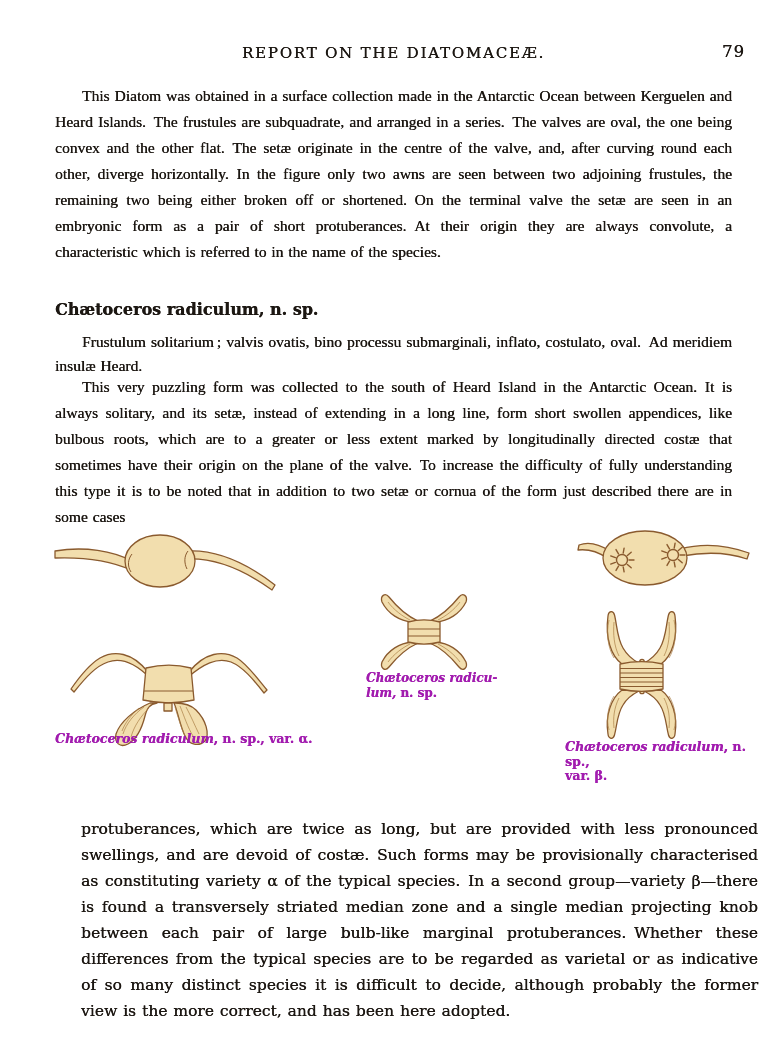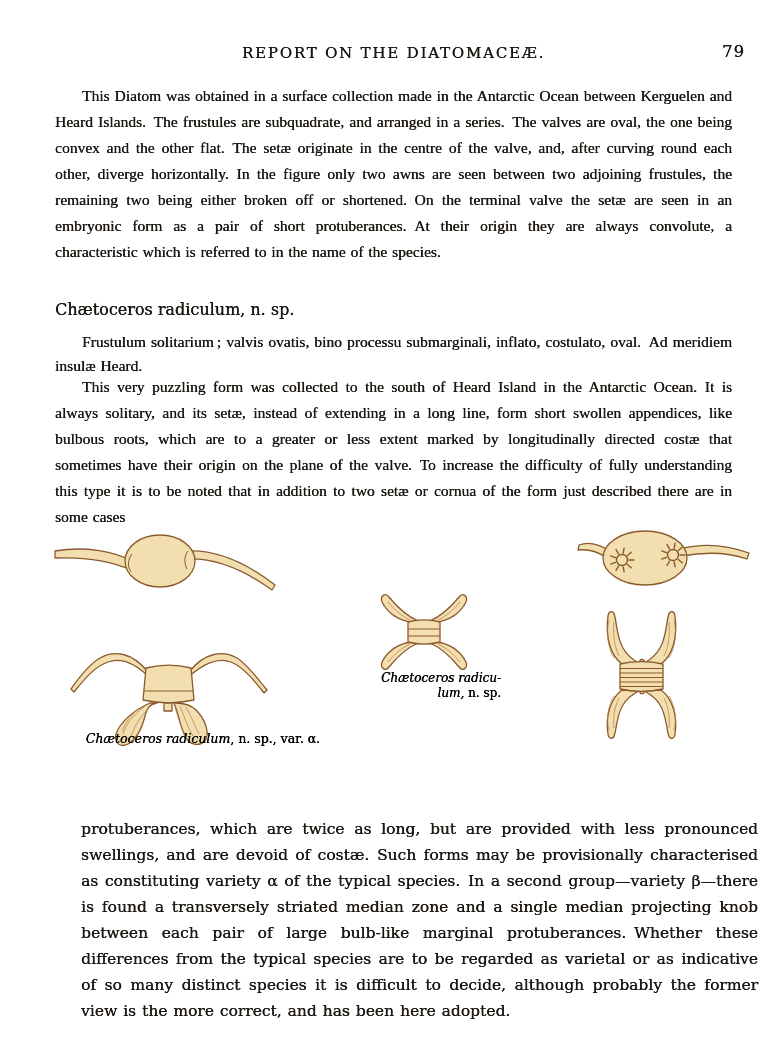--- a/index.html
+++ b/index.html
@@ -17,35 +17,35 @@
   .head-title { display:block; text-align:center; font-size:15px; letter-spacing:1.8px; }
   .page-num { position:absolute; right:-13px; top:-2px; font-size:16.5px; font-weight:normal; letter-spacing:1px; }
 
   .body-text {
     position:absolute; left:55px; width:677px;
     text-align:justify; font-size:15.5px; line-height:26px;
     word-spacing:1px;
   }
   .indent { text-indent:27px;font-family:Liberation Serif, serif; }
   .p1 { top:83px; }
-  .species-heading { position:absolute; left:55px; top:300px; font-size:16px; font-weight:normal; }
+  .species-heading { position:absolute; left:55px; top:300px; font-size:16px; font-weight:bold; }
   .p2 { top:330px; line-height:24px; }
   .p3 { top:374px; }
   .p4 { top:816px;margin-left:26px; }
 
   .fig { position:absolute; }
   .fig svg { display:block; overflow:visible; }
   .fig-alpha-girdle   { left:53px;  top:528px; }
   .fig-alpha-frustule { left:62px;  top:640px; }
   .fig-typical        { left:372px; top:590px; }
   .fig-beta-valve     { left:572px; top:528px; }
   .fig-beta-frustule  { left:592px; top:606px; }
 
-  .caption { position:absolute; text-align:right; font-size:12.5px; font-weight:normal;
-             line-height:14.5px; color:#000000; }
+  .caption { position:absolute; text-align:left; font-size:12.5px; font-weight:bold;
+             line-height:14.5px; color:#a21caf; }
   .caption i { font-style:italic; }
   .caption-alpha   { left:55px;  top:732px; width:265px; }
   .caption-typical { left:366px; top:671px; width:135px; font-size:12px; }
   .caption-beta    { left:565px; top:740px; width:190px; }
 
   
   .df { fill:var(--illustration-fill,#f2deae); stroke:var(--illustration-outline,#8a5a2e);
         stroke-width:1.3; stroke-linejoin:round; }
   .dl { fill:none; stroke:var(--illustration-outline,#8a5a2e); stroke-width:1; }
   .ds { fill:none; stroke:var(--illustration-striation,#aa8046); stroke-width:0.7; }
@@ -138,16 +138,20 @@
       <circle class="df" cx="50" cy="85.5" r="2.2"></circle>
       <path class="df" d="M28,58 C42,55 57,55 71,58 L71,83 C57,86 42,86 28,83 Z"></path>
       <path class="dl" d="M28,62.5 L71,62.5 M28,67 L71,67 M28,71.5 L71,71.5 M28,76 L71,76 M28,80.5 L71,80.5"></path>
       <path class="ds" d="M22,52 C16,42 14,28 17,14 M27,50 C22,40 21,28 22,16"></path>
       <path class="ds" d="M77,52 C83,42 85,28 82,14 M72,50 C77,40 78,28 77,16"></path>
       <path class="ds" d="M22,90 C16,100 14,112 17,124 M27,92 C22,102 21,112 22,122"></path>
       <path class="ds" d="M77,90 C83,100 85,112 82,124 M72,92 C77,102 78,112 77,122"></path>
     </svg>
   </figure>
 
+  <div class="caption caption-beta">
+    <i>Chætoceros radiculum</i><span>, n. sp.,</span><br>
+    <span>var. β.</span>
+  </div>
 
   <p class="body-text p4">protuberances, which are twice as long, but are provided with less pronounced swellings, and are devoid of costæ. Such forms may be provisionally characterised as constituting variety α of the typical species. In a second group—variety β—there is found a transversely striated median zone and a single median projecting knob between each pair of large bulb-like marginal protuberances. Whether these differences from the typical species are to be regarded as varietal or as indicative of so many distinct species it is difficult to decide, although probably the former view is the more correct, and has been here adopted.</p>
 
 </div>
 
 </body></html>

